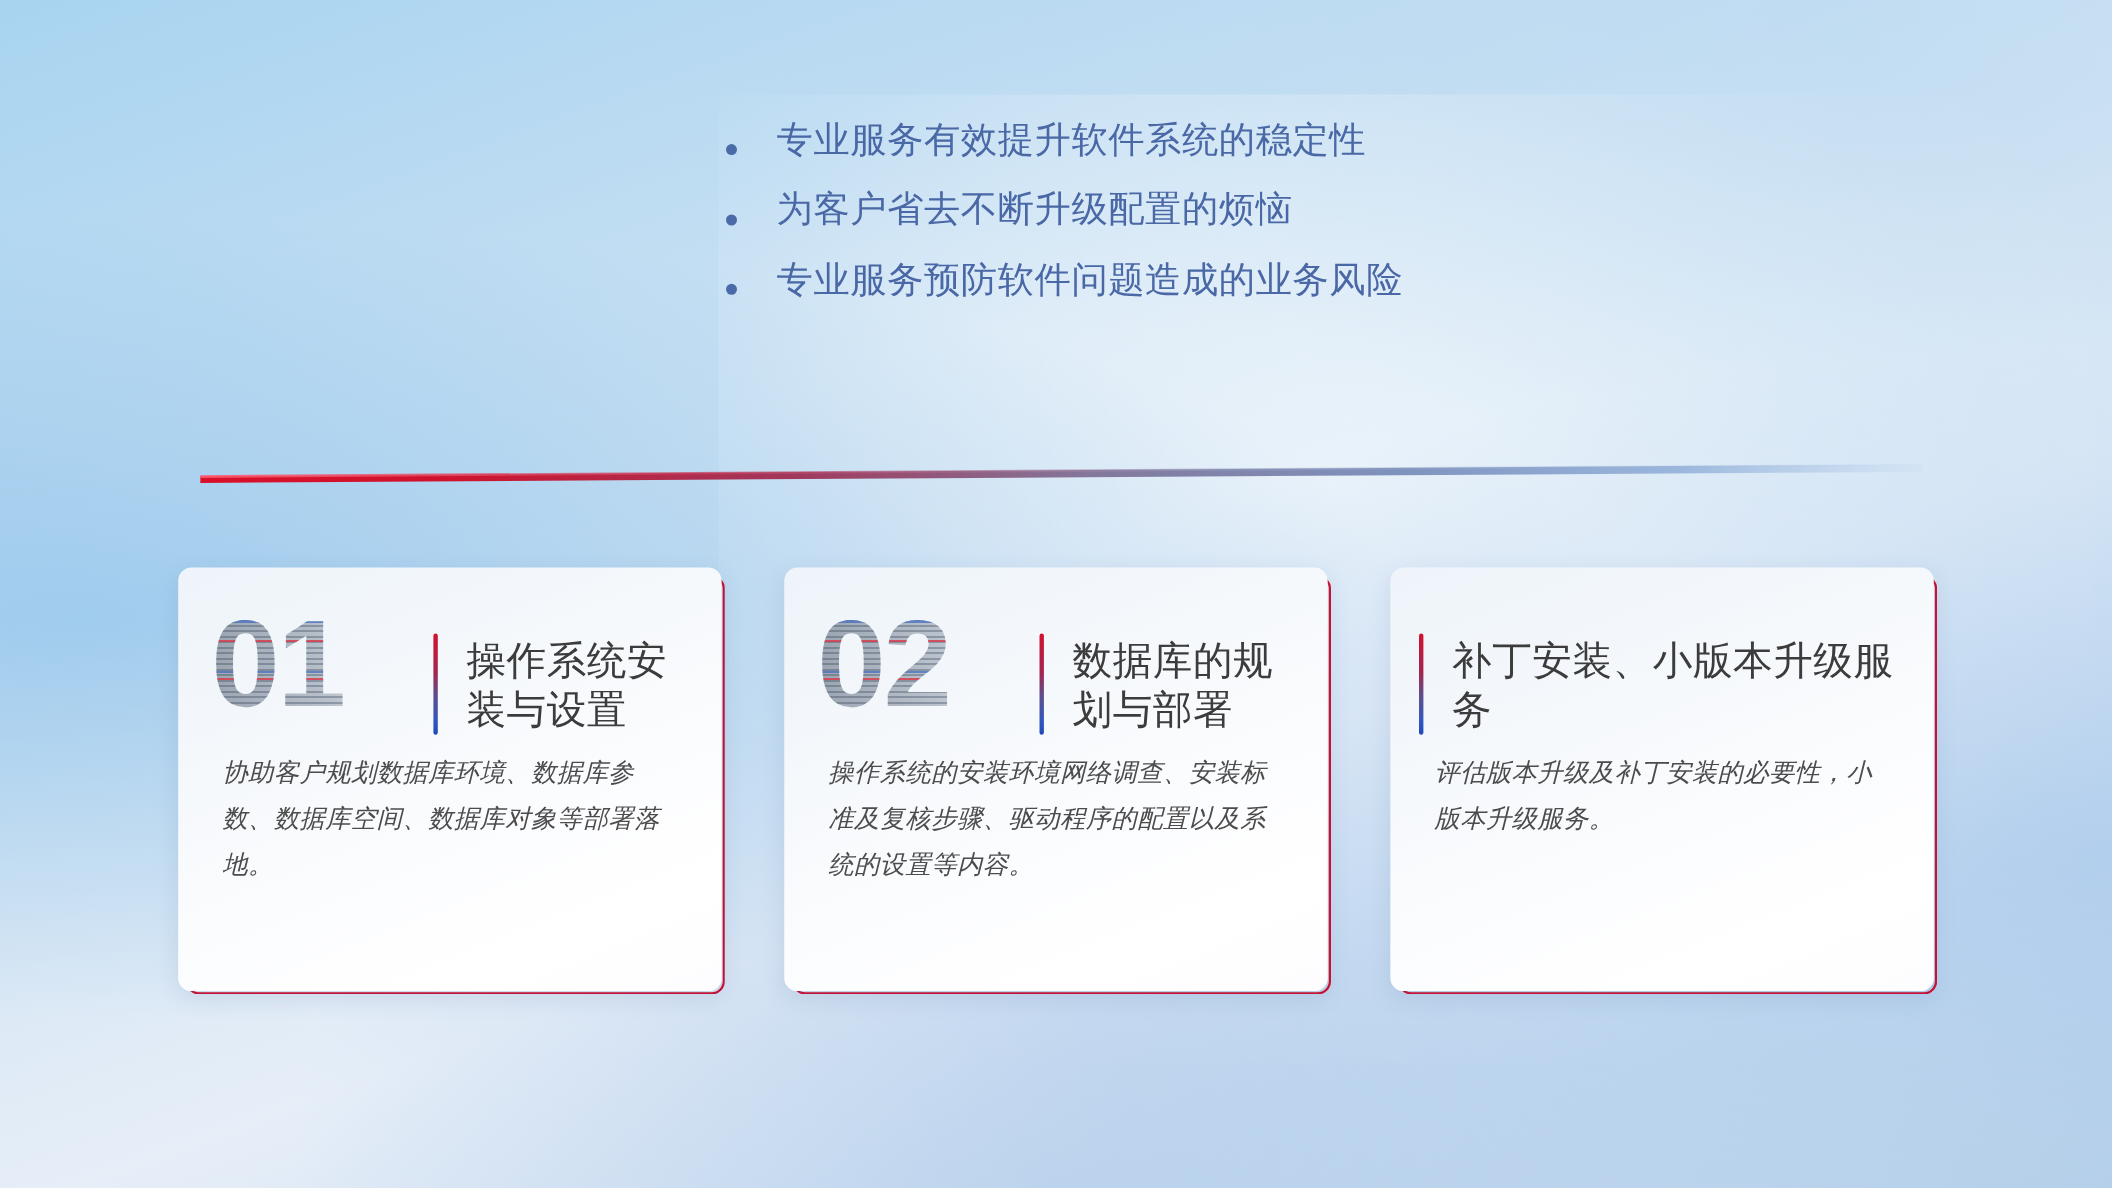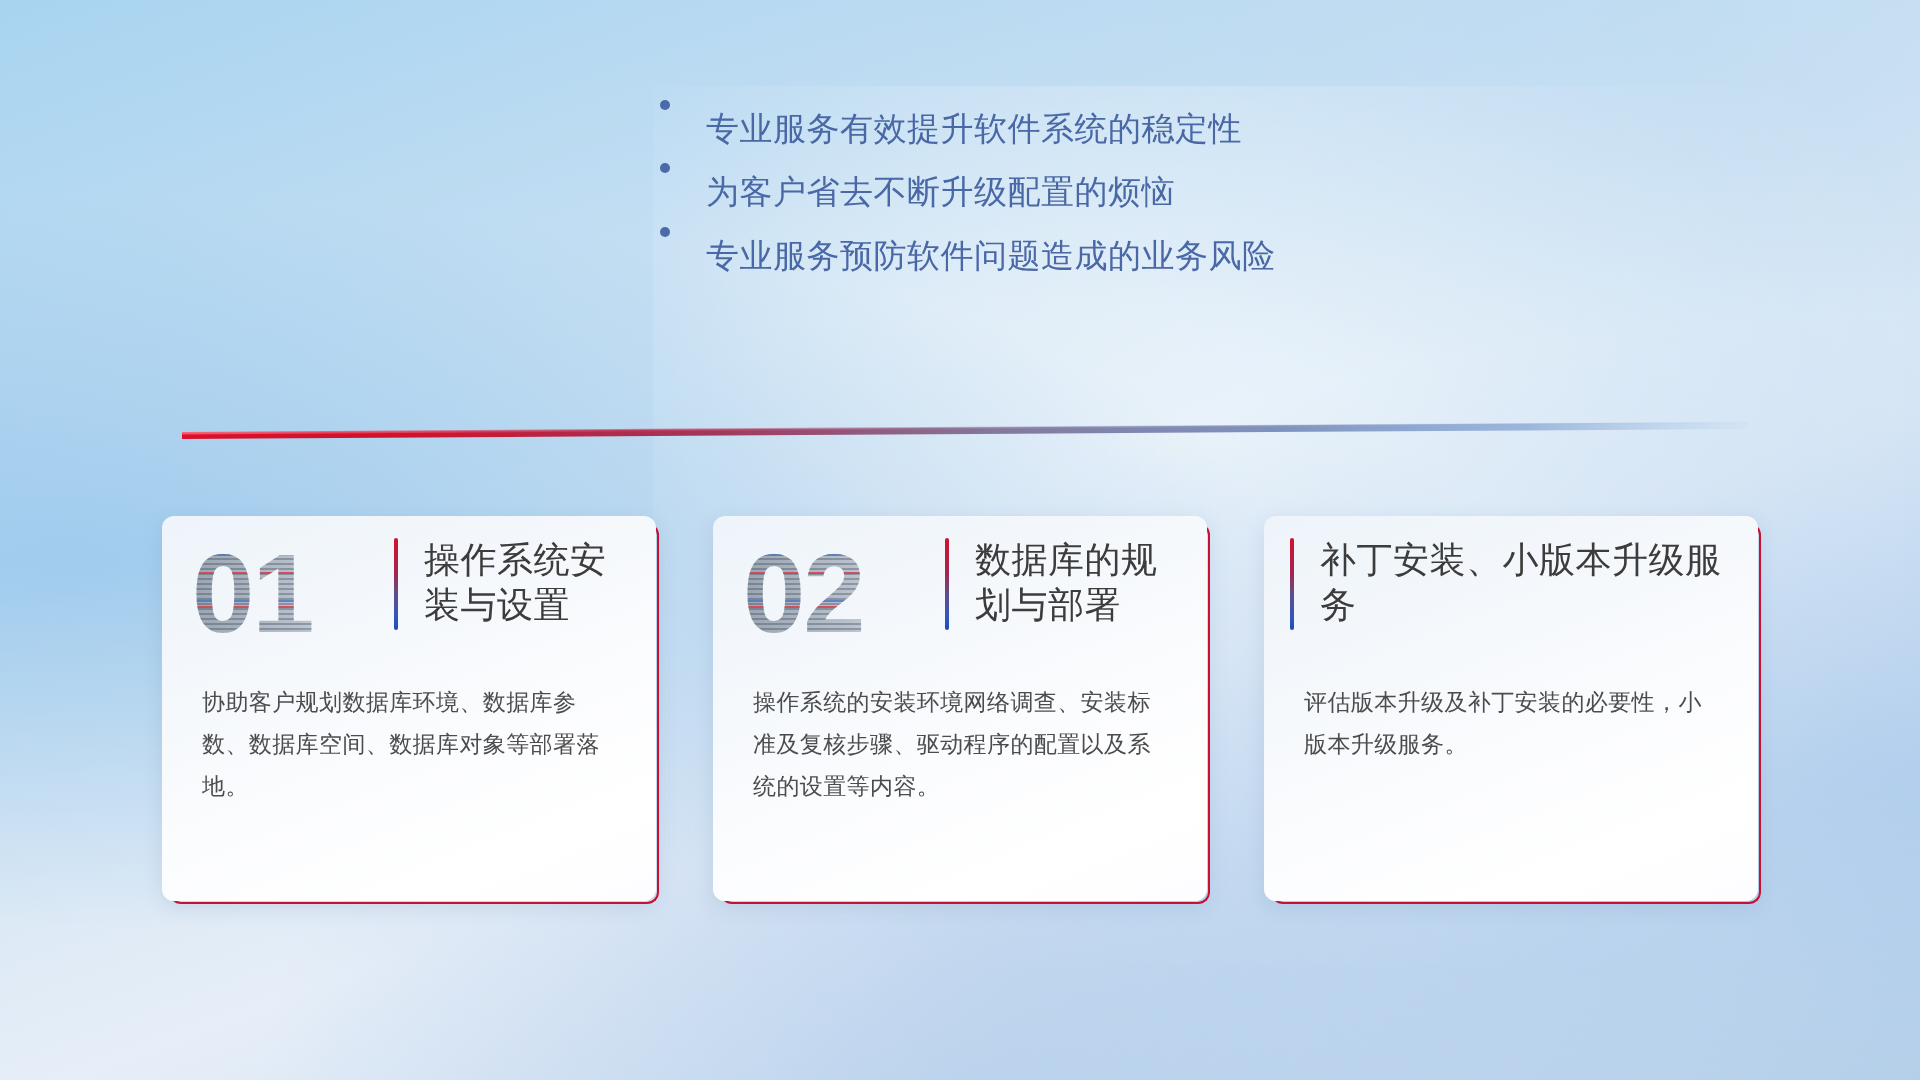--- a/index.html
+++ b/index.html
@@ -45,23 +45,24 @@
 
   
   #bullets {
     position: absolute;
     left: 660px;
     top: 108px;
     z-index: 4;
   }
   .bullet-row {
     display: flex;
-    align-items: flex-start;
+    align-items: flex-end;
     margin-bottom: 22px;
     white-space: nowrap;
+    font-family: Liberation Serif, serif;
   }
   .bullet-dot {
     width: 10px;
     height: 10px;
     border-radius: 50%;
     background: #4a6ba8;
     margin-right: 36px;
     flex: 0 0 auto;
     position: relative;
     top: -8px;
@@ -118,21 +119,21 @@
     position: absolute;
     inset: 0;
     border-radius: 12px;
     background: linear-gradient(158deg, #eef4fa 0%, #f3f7fb 26%, #fbfcfe 58%, #ffffff 82%, #fdfdff 100%);
     box-shadow: 0 6px 20px rgba(90,120,160,0.16);
     overflow: hidden;
   }
 
   .card-head {
     display: flex;
-    align-items: flex-start;
+    align-items: flex-end;
     padding: 22px 0 0 26px;
     height: 152px;
     box-sizing: border-box;
   }
 
   
   .card-num {
     font-size: 112px;
     font-weight: 700;
     line-height: 1;
@@ -203,20 +204,21 @@
     letter-spacing: 0.5px;
     padding-right: 14px;
   }
 
   .card-desc {
     padding: 14px 40px 0 40px;
     font-size: 23px;
     line-height: 1.82;
     color: #4c4c4c;
     letter-spacing: 0.4px;
+    font-style: italic;
   }
 </style>
 </head>
 <body>
 
 <div id="slide">
 
   <div id="bullets">
 
     <div class="bullet-row">

